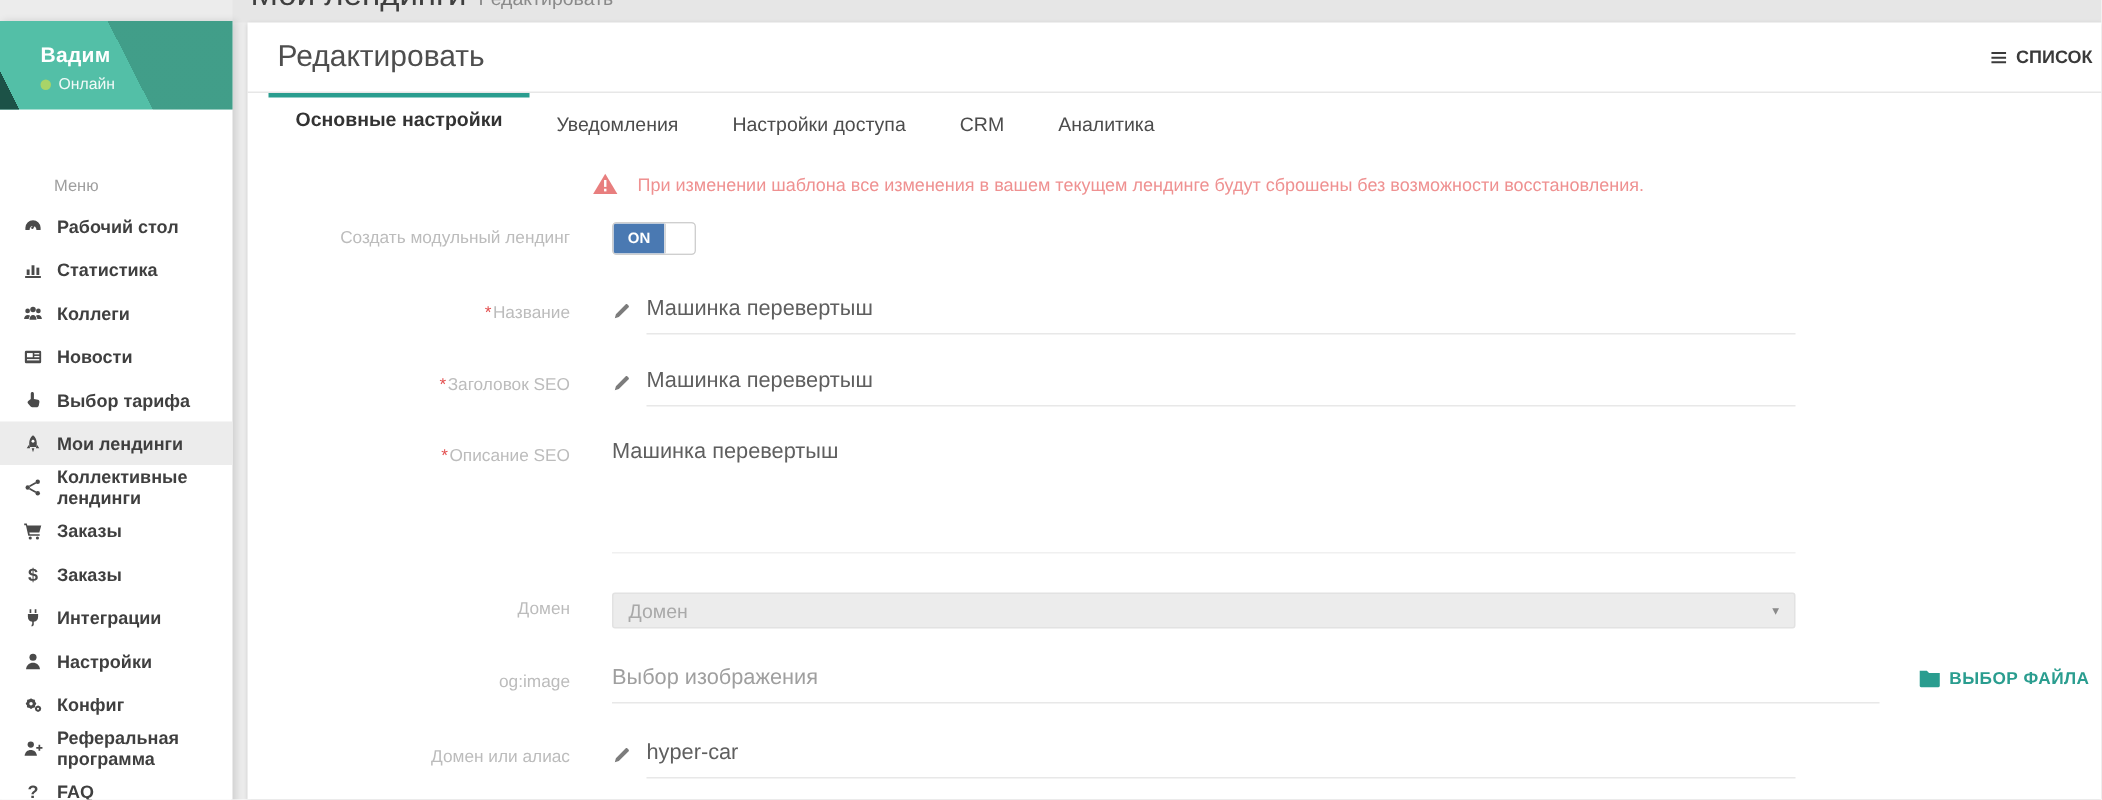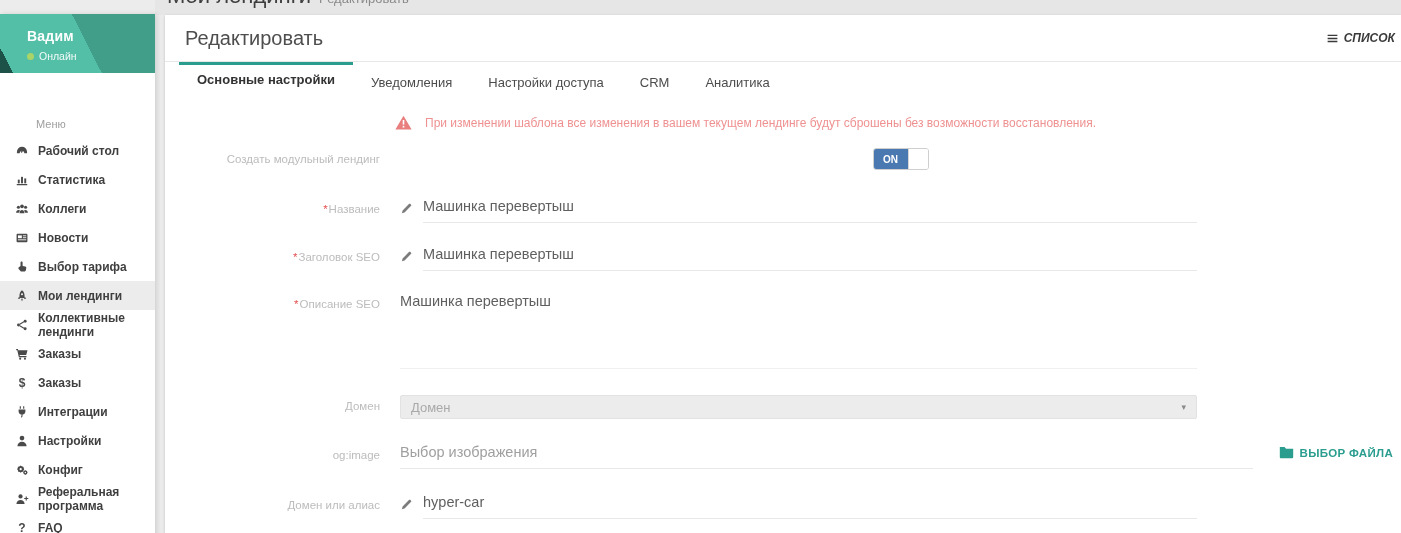--- a/index.html
+++ b/index.html
@@ -52,21 +52,21 @@
     box-shadow:0 1px 3px rgba(0,0,0,.18);
   }
   .card-header {
     height:47px; display:flex; align-items:center;
     padding:0 20px; border-bottom:1px solid #e7e7e7;
   }
   .card-title { font-size:20px; color:#4e4e4e; font-weight:normal; }
   .list-btn {
     margin-left:auto; margin-right:-14px;
     display:flex; align-items:center; gap:5px;
-    font-size:12px; font-weight:bold; color:#3a3a3a; cursor:pointer;font-style:italic;
+    font-size:12px; font-weight:bold; color:#3a3a3a; cursor:pointer;
   }
   .list-btn svg { width:13px; height:13px; }
   
   .tabs { display:flex; padding-left:14px; }
   .tab {
     padding:10px 18px 9px 18px; font-size:13px; color:#4c4c4c;
     border-top:3px solid transparent; cursor:pointer;
   }
   .tab.active { font-weight:bold; color:#333; border-top:3px solid #2a9d8f; padding-top:7px; }
   
@@ -75,21 +75,21 @@
     display:flex; align-items:center; gap:13px;
     margin:6px 0 18px 230px; font-size:12px; color:#ef9191;
   }
   .warning svg { width:17px; height:15px; flex-shrink:0; }
   .frow { display:flex; align-items:flex-start; }
   .flabel {
     width:215px; flex-shrink:0; text-align:right;
     font-size:11.5px; color:#bcbcbc; padding-top:5px; line-height:1.2;
   }
   .req { color:#e35050; margin-right:1px; }
-  .fctrl { margin-left:20px; flex:1; display:flex; align-items:flex-start;justify-content:center; }
+  .fctrl { margin-left:28px; flex:1; display:flex; align-items:flex-start; }
   .pencil { width:13px; height:13px; margin:3px 10px 0 0; color:#7c7c7c; flex-shrink:0; }
   .pencil svg { width:13px; height:13px; }
   .u-input {
     border:none; outline:none; background:transparent;
     border-bottom:1px solid #e8e8e8; flex:1;
     font-family:"Liberation Sans", sans-serif;
     font-size:14.5px; color:#5f5f5f; padding:0 0 8px 0;
   }
   .u-input::placeholder { color:#9f9f9f; opacity:1; }
   .mr-end { margin-right:204px; }

